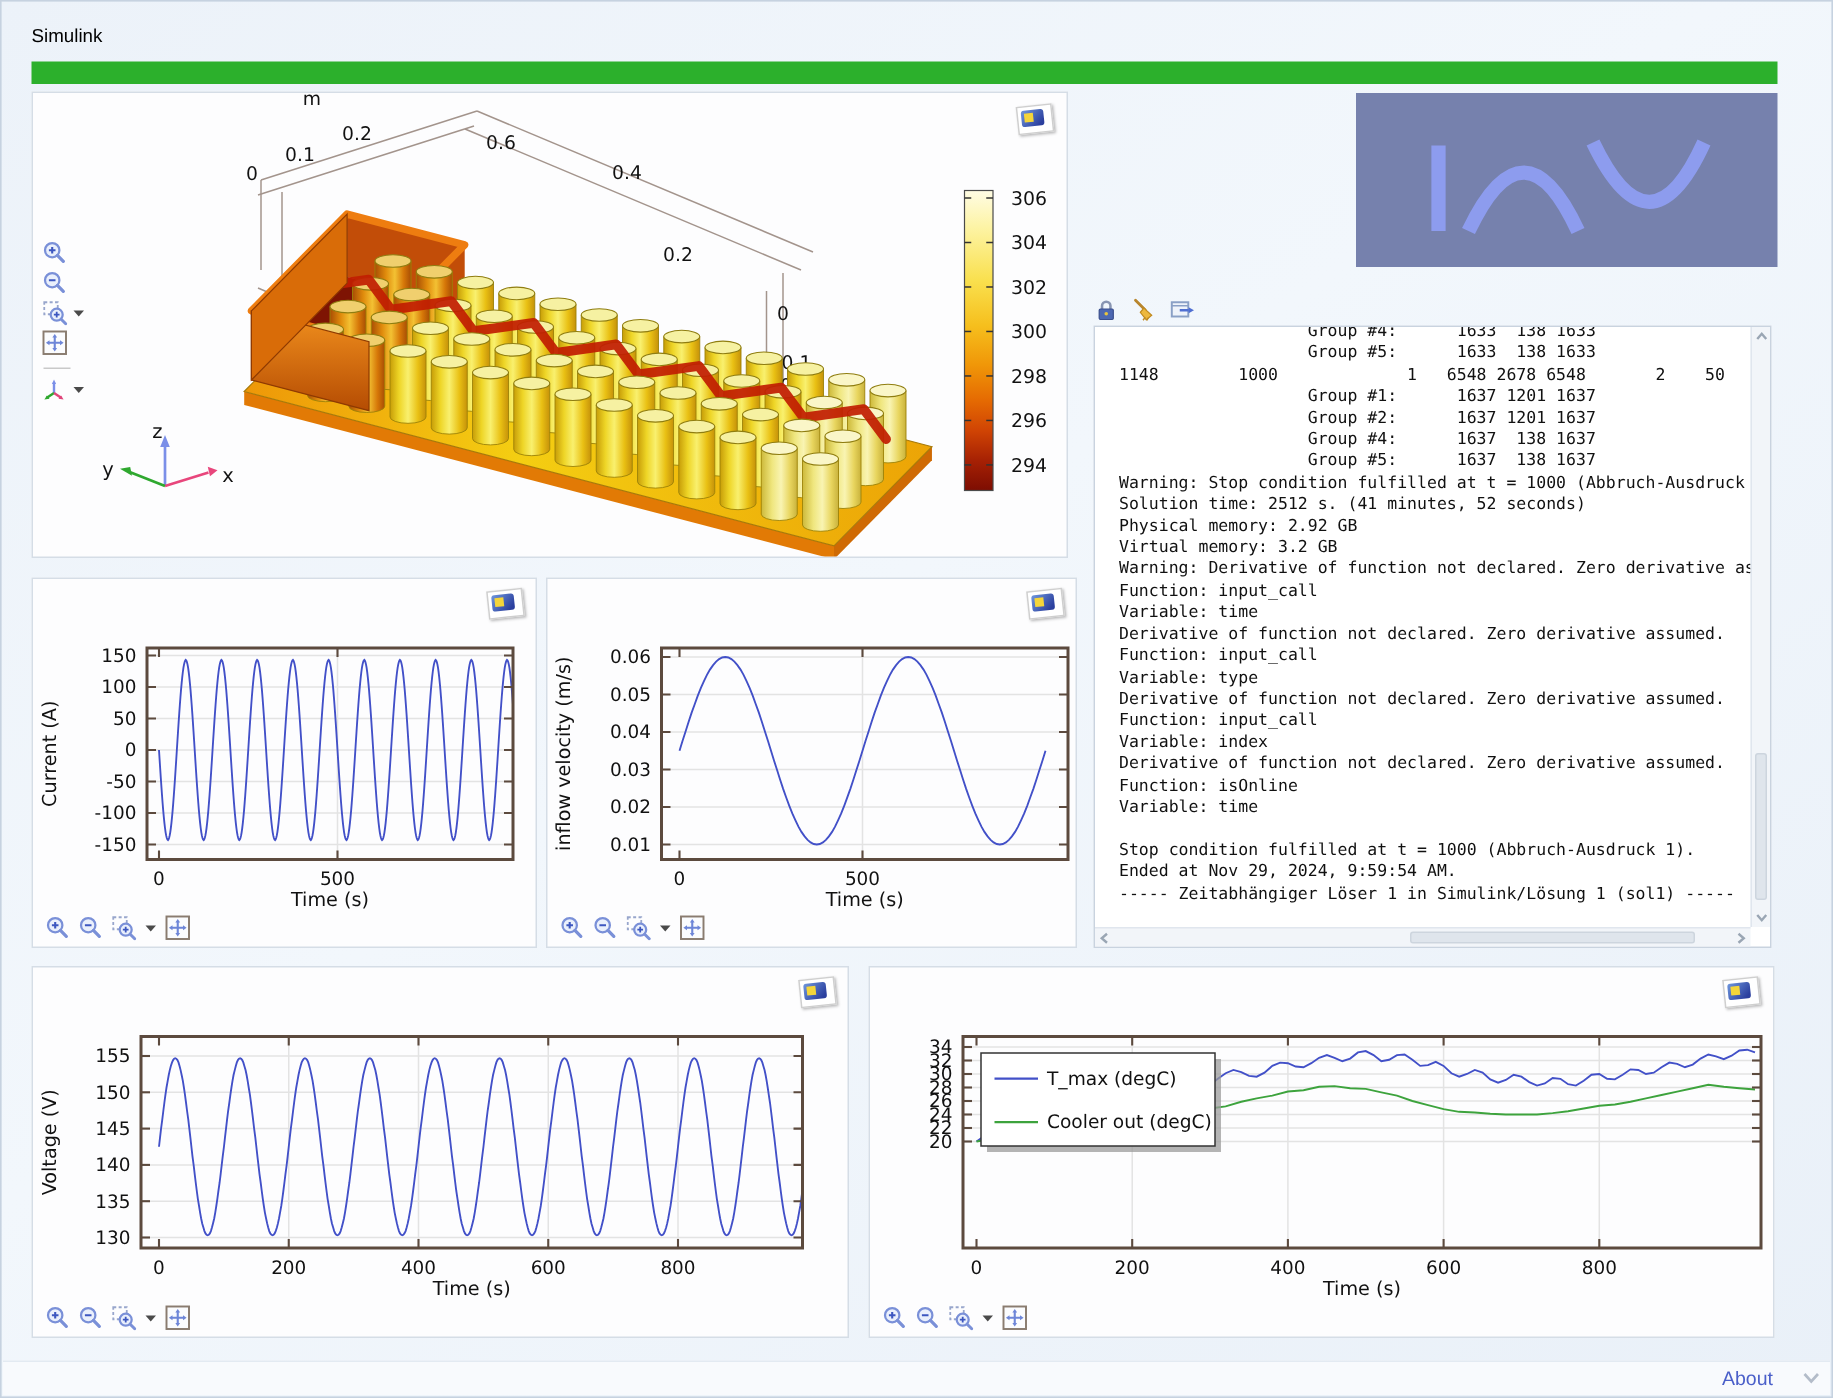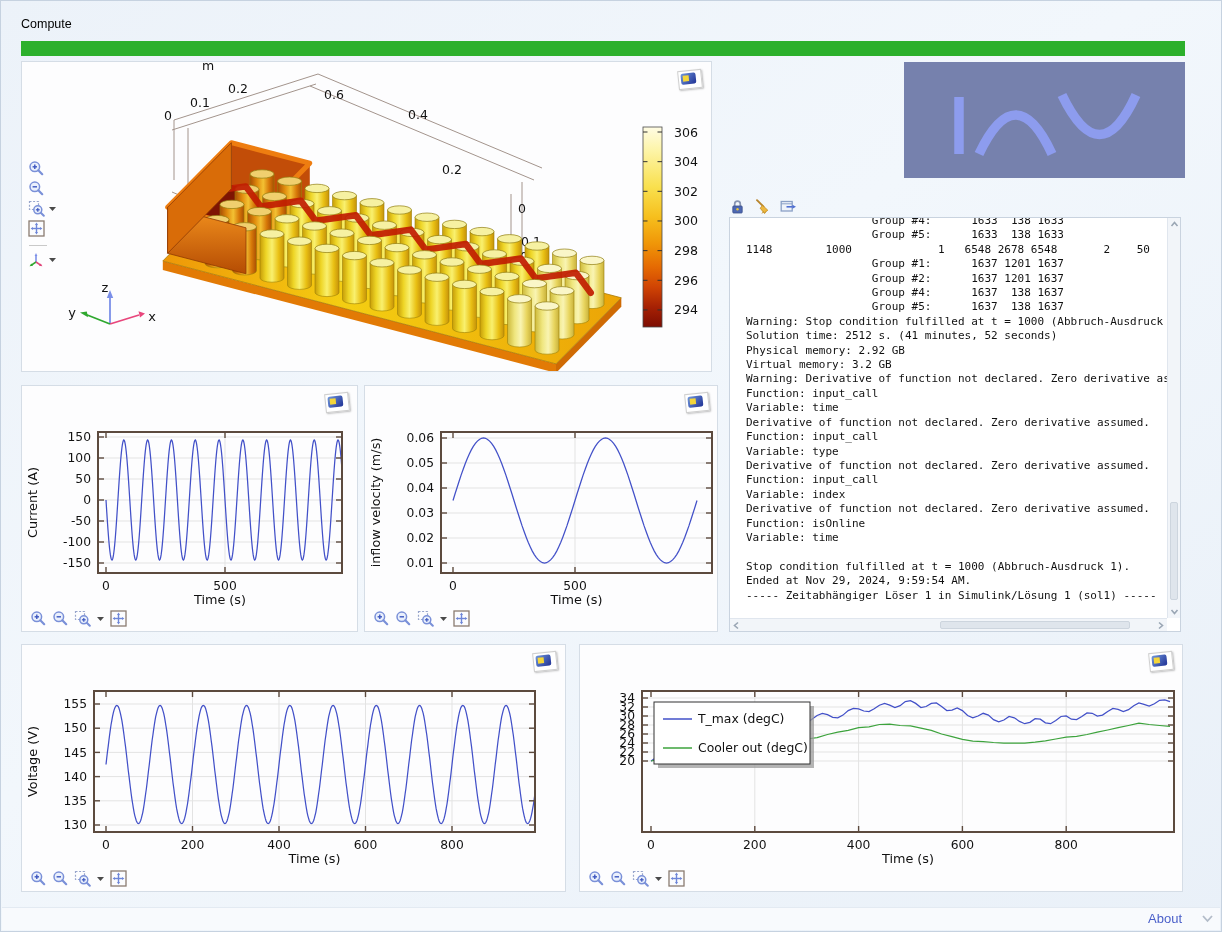--- a/index.html
+++ b/index.html
@@ -33,21 +33,21 @@
   .sarrow{position:absolute;line-height:0;}
   #statusbar{position:absolute;left:1px;right:1px;bottom:1px;height:22px;background:#f8fafd;border-top:1px solid #e3eaf2;}
   #about-link{position:absolute;right:38px;top:3px;font-size:13px;color:#4a5fc9;cursor:pointer;}
   #corner-chevron{position:absolute;right:6px;top:5px;line-height:0;}
 </style>
 </head>
 <body>
 
 <div id="window">
 
-  <div id="compute-label">Compute</div>
+  <div id="compute-label">Simulink</div>
   <div id="progress-bar" style="background: rgb(44, 176, 44);"></div>
 
   <div class="card" id="model-card" style="left:20px;top:60px;width:691px;height:311px;">
     <svg id="model-scene" width="689" height="309" viewBox="0 0 689 309">
         <defs>
     <linearGradient id="cbgrad" x1="0" y1="0" x2="0" y2="1">
       <stop offset="0" stop-color="#fffce4"></stop>
             <stop offset="0.12" stop-color="#fdf4a6"></stop>
             <stop offset="0.3" stop-color="#f9e04e"></stop>
       <stop offset="0.45" stop-color="#f6bf1d"></stop>

